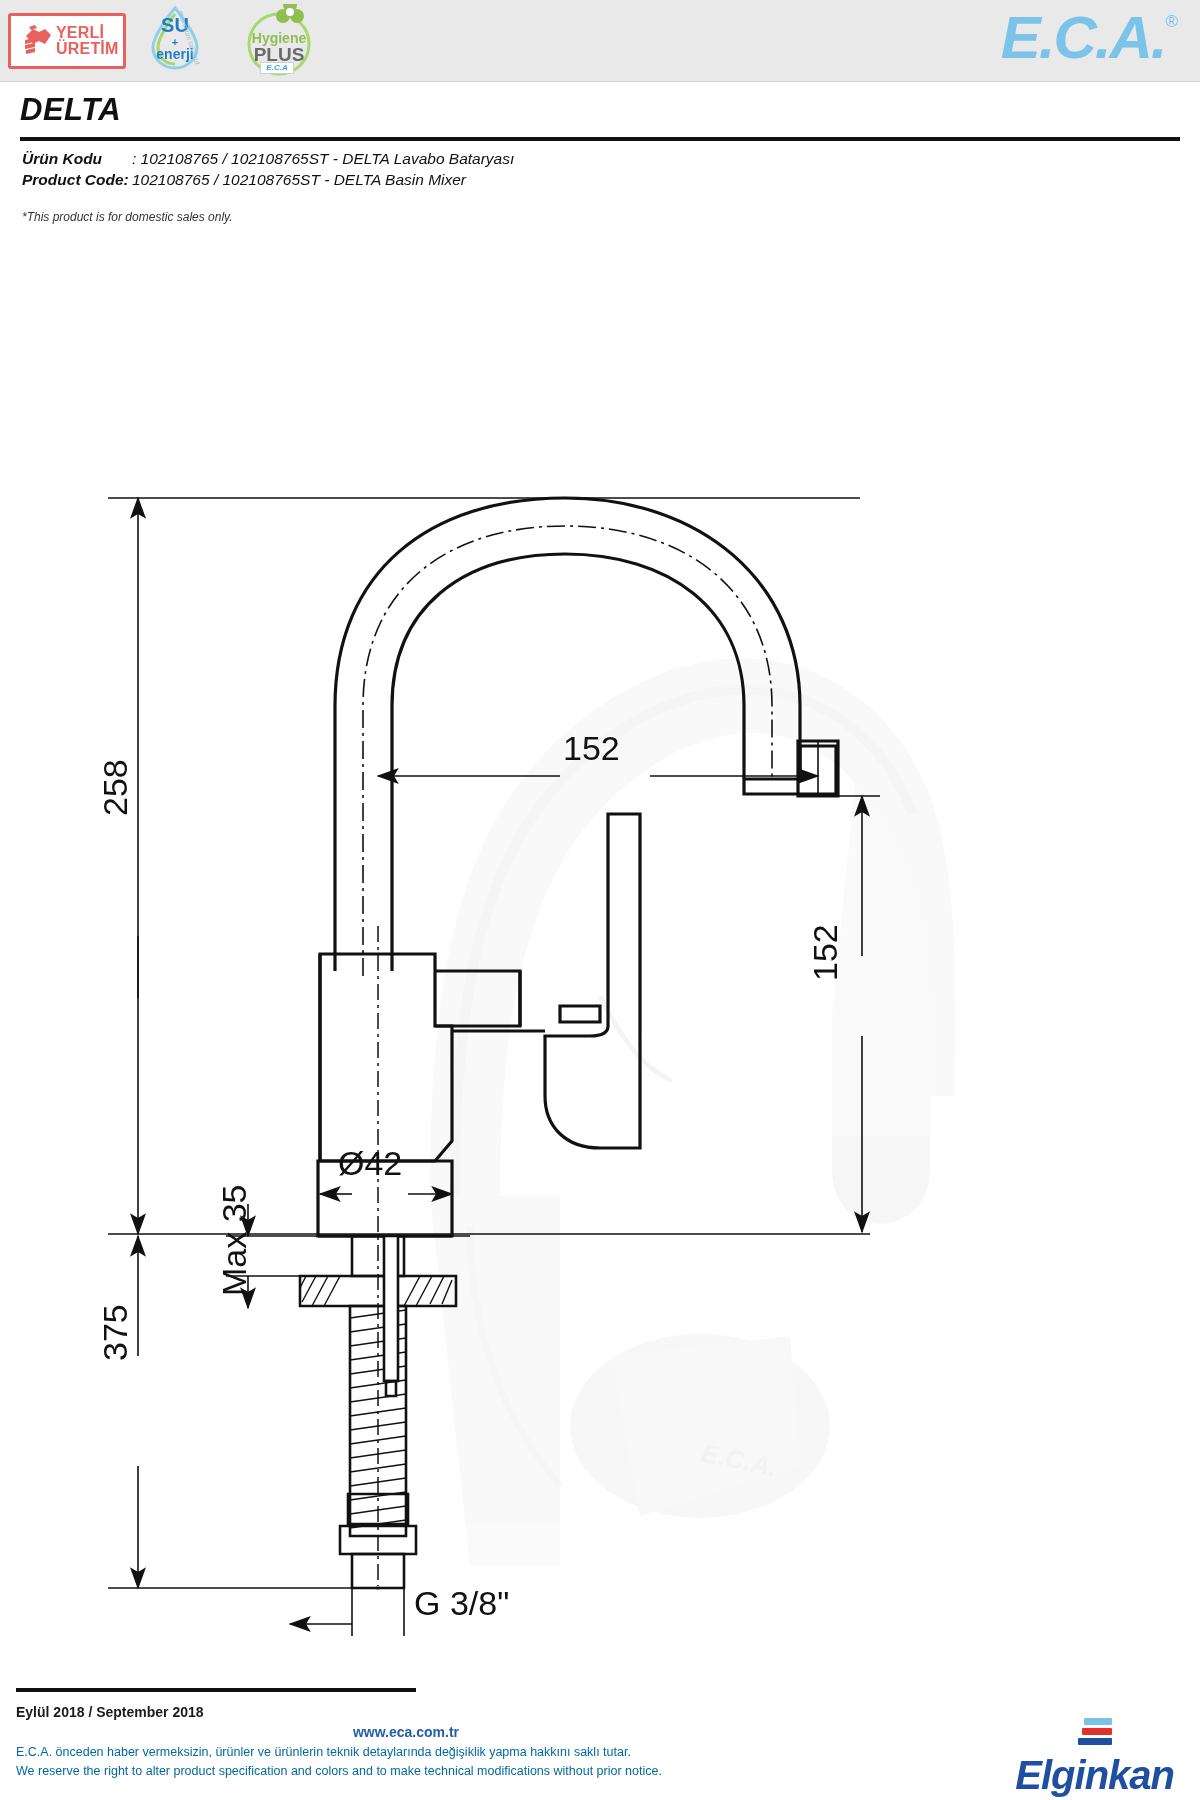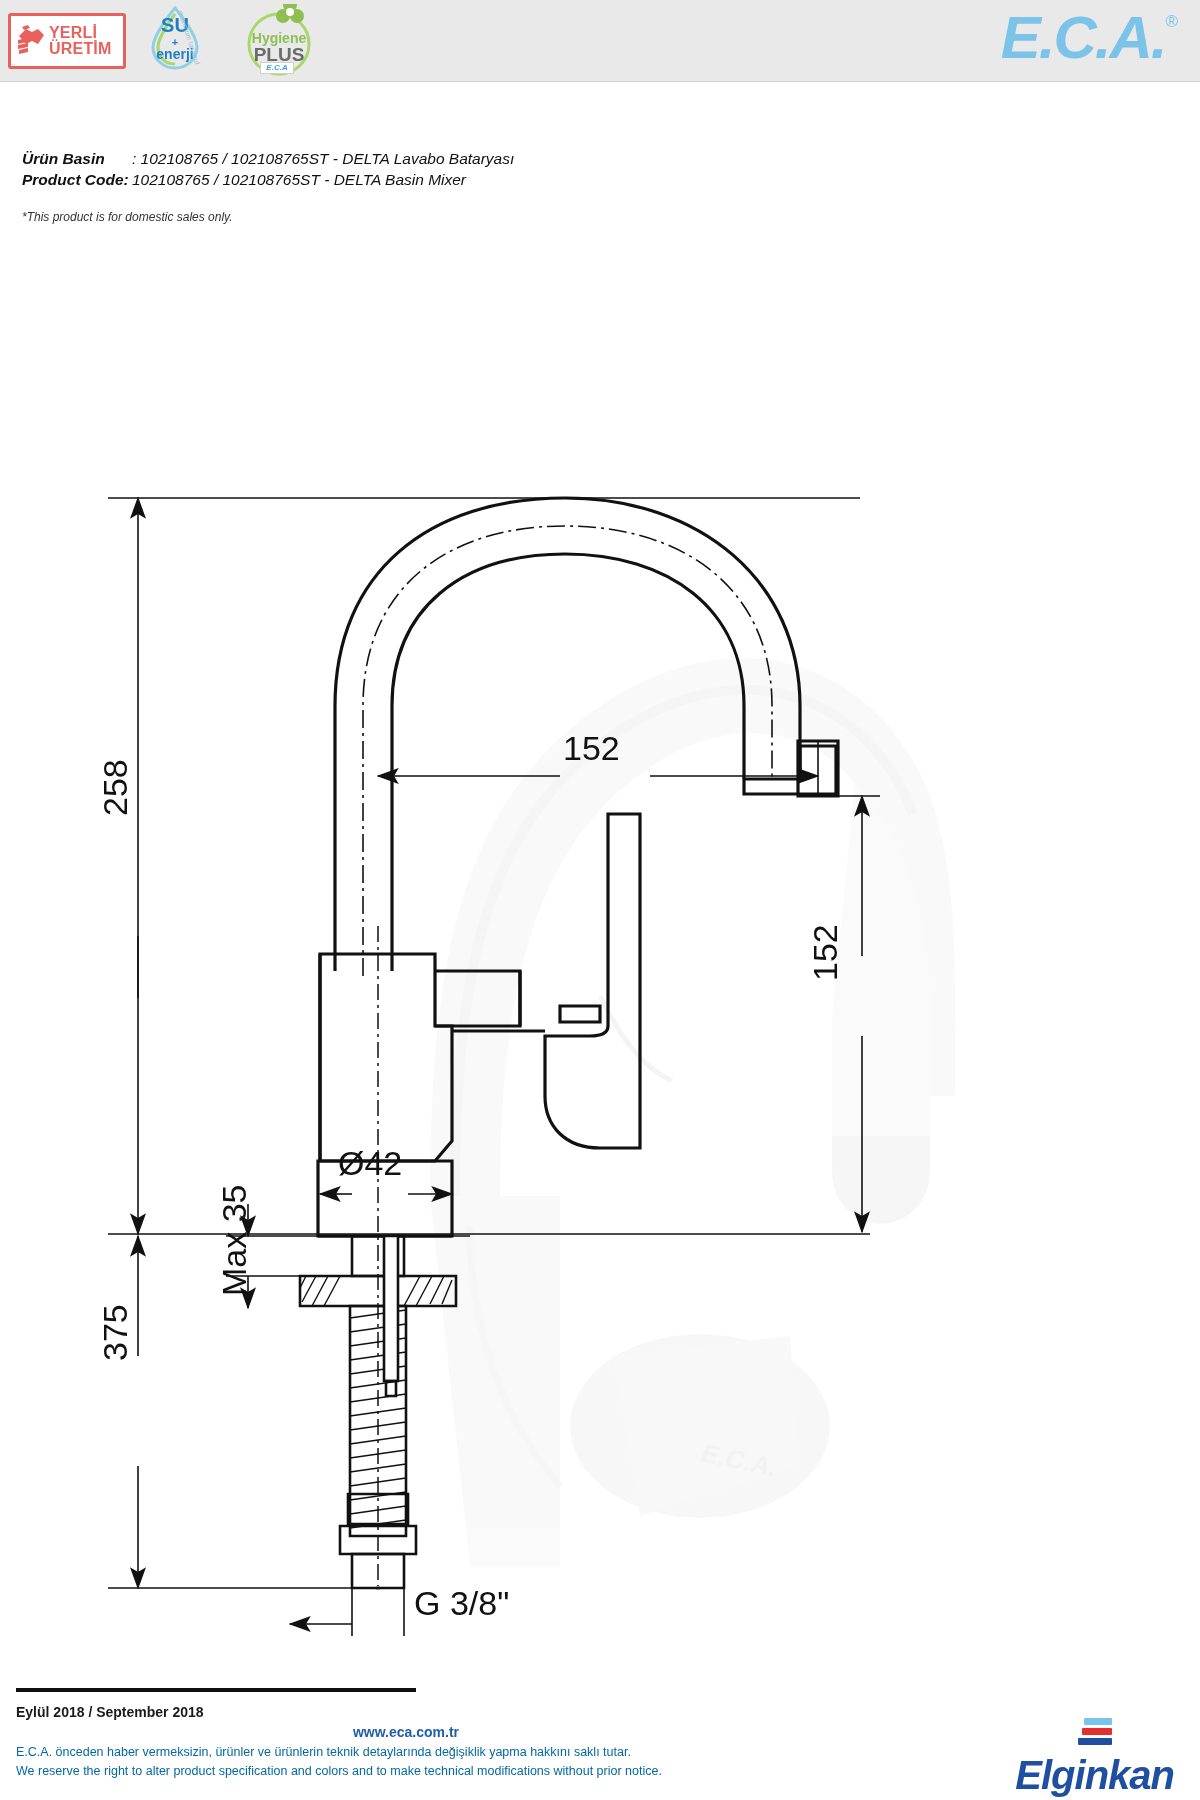--- a/index.html
+++ b/index.html
@@ -16,21 +16,21 @@
   .header-bar {
     position: absolute; left: 0; top: 0; width: 1200px; height: 82px;
     background: #e9e9e9;
     border-bottom: 1px solid #d2d2d2;
   }
   .badges { position: absolute; left: 8px; top: 4px; display: flex; align-items: center; gap: 18px; }
 
   
   .badge-yerli {
     width: 118px; height: 56px; border: 3px solid #e8615c; border-radius: 3px;
-    display: flex; align-items: center; background: #fff; padding: 0 5px;
+    display: flex; align-items: center; background: #fff; padding: 0 12px;
   }
   .hands-ico { width: 30px; height: 34px; flex: 0 0 30px; position: relative; }
   .hands-ico svg { display:block; }
   .yerli-txt {
     color: #e8615c; font-weight: bold; font-size: 16px; line-height: 16px;
     letter-spacing: .2px; padding-left: 3px; font-family: "Liberation Sans", sans-serif;
   }
 
   
   .badge-su { width: 78px; height: 74px; position: relative; }
@@ -164,24 +164,28 @@
         <span class="hy3">E.C.A</span>
       </div>
     </div>
 
     <div class="eca-logo">
       <span class="eca-word">E.C.A.</span>
       <span class="eca-reg">®</span>
     </div>
   </div>
 
+  <div class="title-block">
+    <div class="product-title">DELTA</div>
+    <div class="title-rule"></div>
+  </div>
 
   <div class="codes">
     <div class="code-line">
-      <span class="code-lbl">Ürün Basin</span><span>: 102108765 / 102108765ST - DELTA Lavabo Bataryası</span>
+      <span class="code-lbl">Ürün Kodu</span><span>: 102108765 / 102108765ST - DELTA Lavabo Bataryası</span>
     </div>
     <div class="code-line">
       <span class="code-lbl">Product Code:</span><span>102108765 / 102108765ST - DELTA Basin Mixer</span>
     </div>
     <div class="note-line">*This product is for domestic sales only.</div>
   </div>
 
   <div class="drawing">
     <svg width="1200" height="1440" viewBox="0 0 1200 1440">
       <defs>

